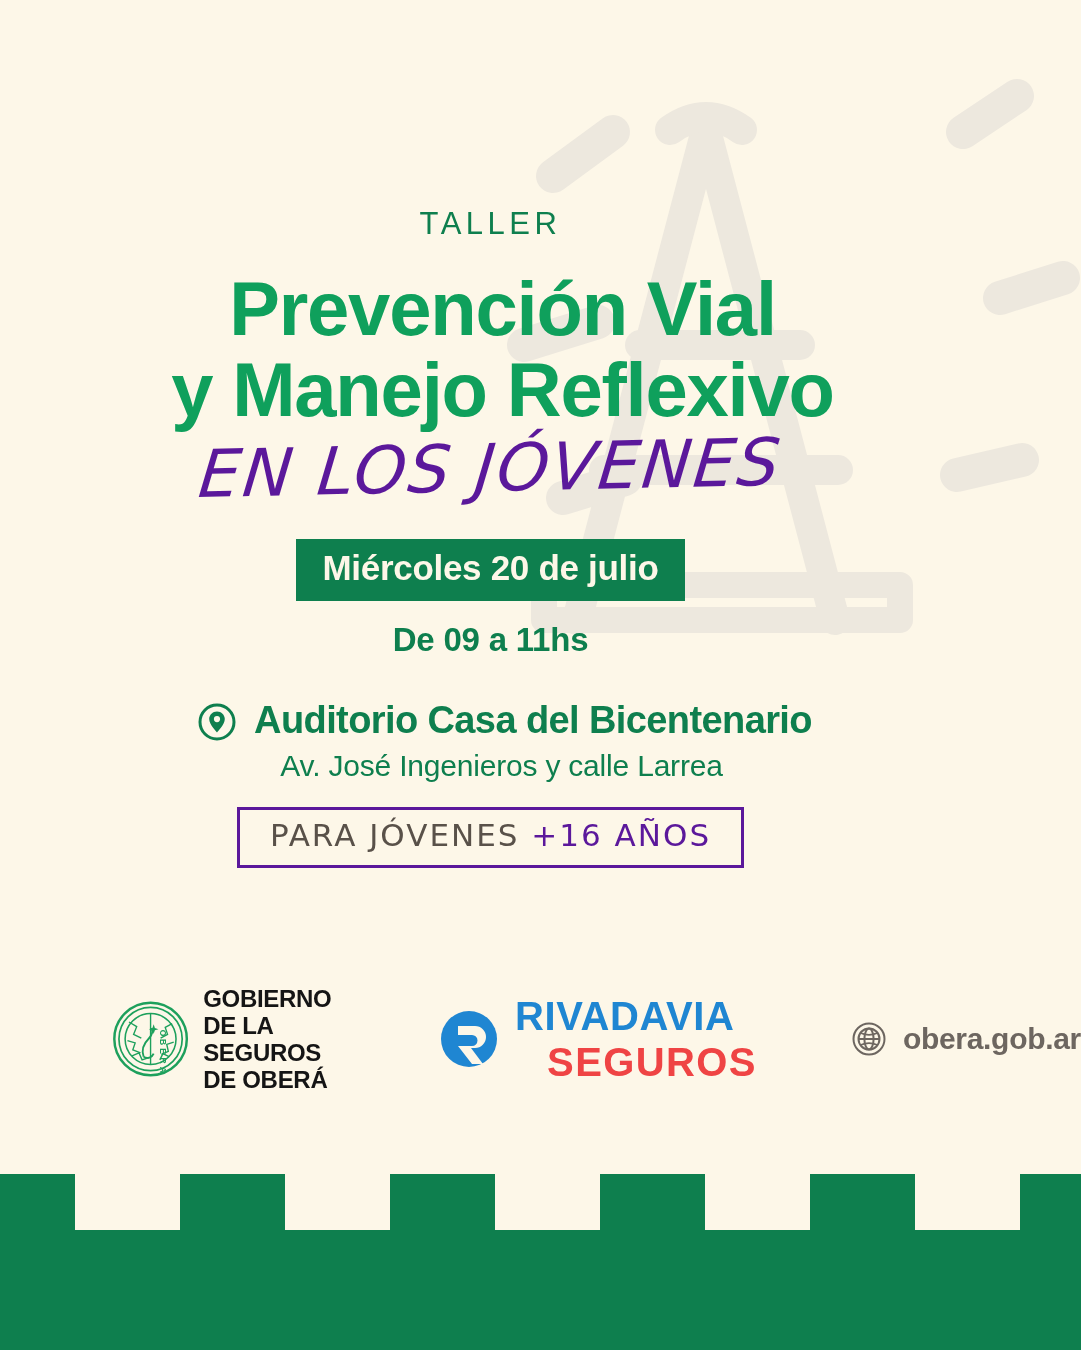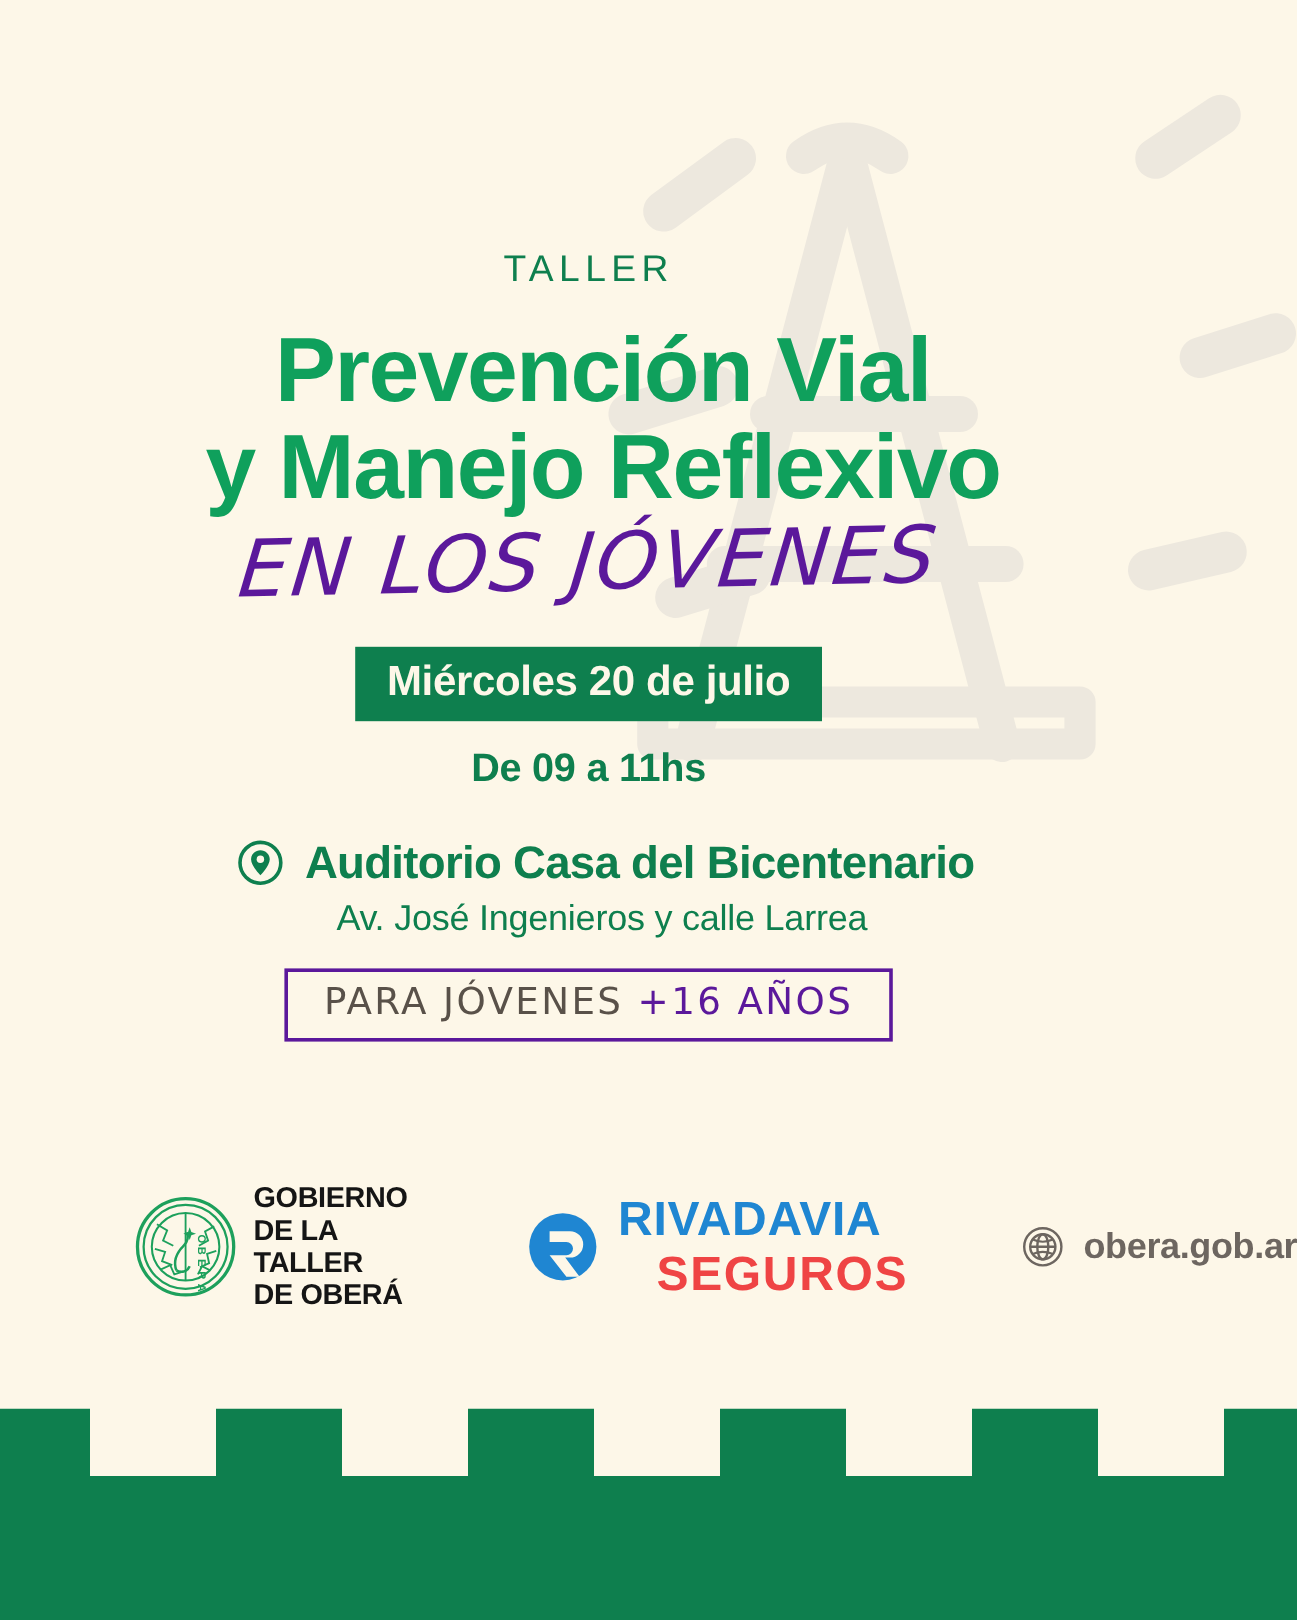--- a/index.html
+++ b/index.html
@@ -84,21 +84,21 @@
     margin-top:20px;
     font-size:33px;
     font-weight:700;
     color:#0E7F4E;
     letter-spacing:-0.2px;
   }
 
   .venue{
     margin-top:40px;
     display:flex;
-    align-items:flex-start;
+    align-items:flex-end;
     justify-content:center;
     gap:17px;
     margin-left:28px;
   }
   .venue-name{
     font-size:38px;
     font-weight:700;
     color:#0E7F4E;
     letter-spacing:-0.6px;
   }
@@ -273,21 +273,21 @@
         <g fill="#1DA05C" font-family="Liberation Sans, sans-serif" font-size="11" font-weight="bold">
           <text x="62" y="38" transform="rotate(90 62 38)">O</text>
           <text x="62" y="50" transform="rotate(90 62 50)">B</text>
           <text x="62" y="62" transform="rotate(90 62 62)">E</text>
           <text x="62" y="74" transform="rotate(90 62 74)">R</text>
           <text x="62" y="86" transform="rotate(90 62 86)">A</text>
         </g>
       </svg>
       <div class="gov-text">
         <span>GOBIERNO</span>
-        <span>DE LA TALLER</span>
+        <span>DE LA SEGUROS</span>
         <span>DE OBERÁ</span>
       </div>
     </div>
 
     <div class="logo-rivadavia">
       <svg width="60" height="60" viewBox="0 0 60 60" xmlns="http://www.w3.org/2000/svg" aria-hidden="true">
         <circle cx="30" cy="30" r="28" fill="#1F86D2"></circle>
         <path d="M19 17 h17 a11 11 0 0 1 0 22 h-4 l12 16 h-11 L19 37 h14 a5.5 5.5 0 0 0 0-11 H19 z" fill="#FDF7E8"></path>
       </svg>
       <div class="riv-text">

